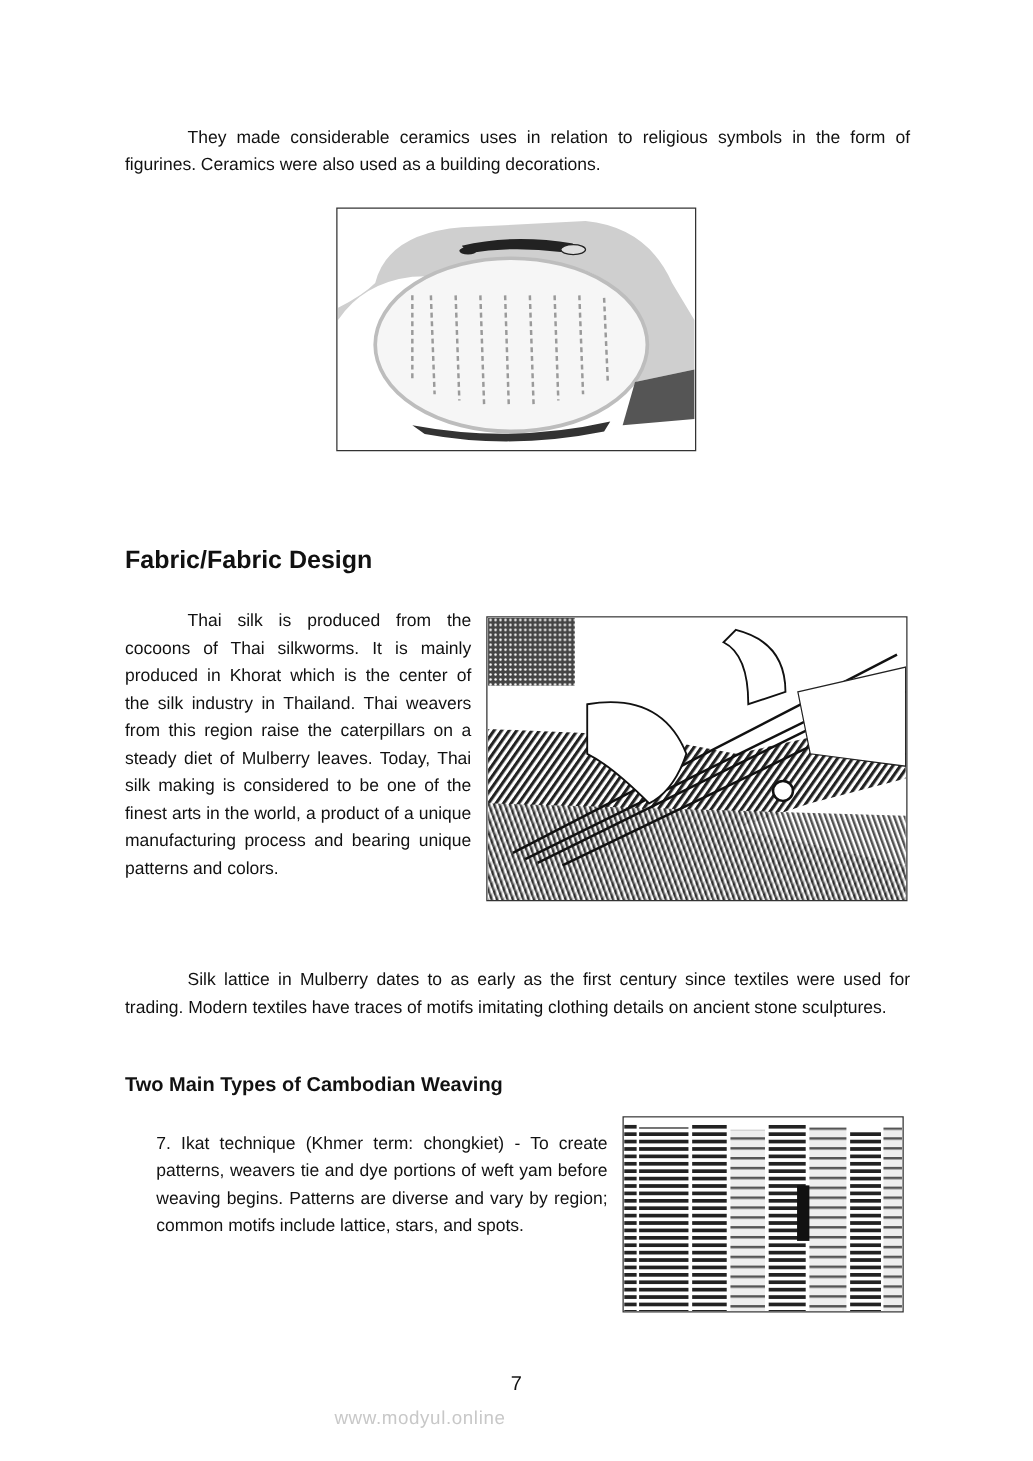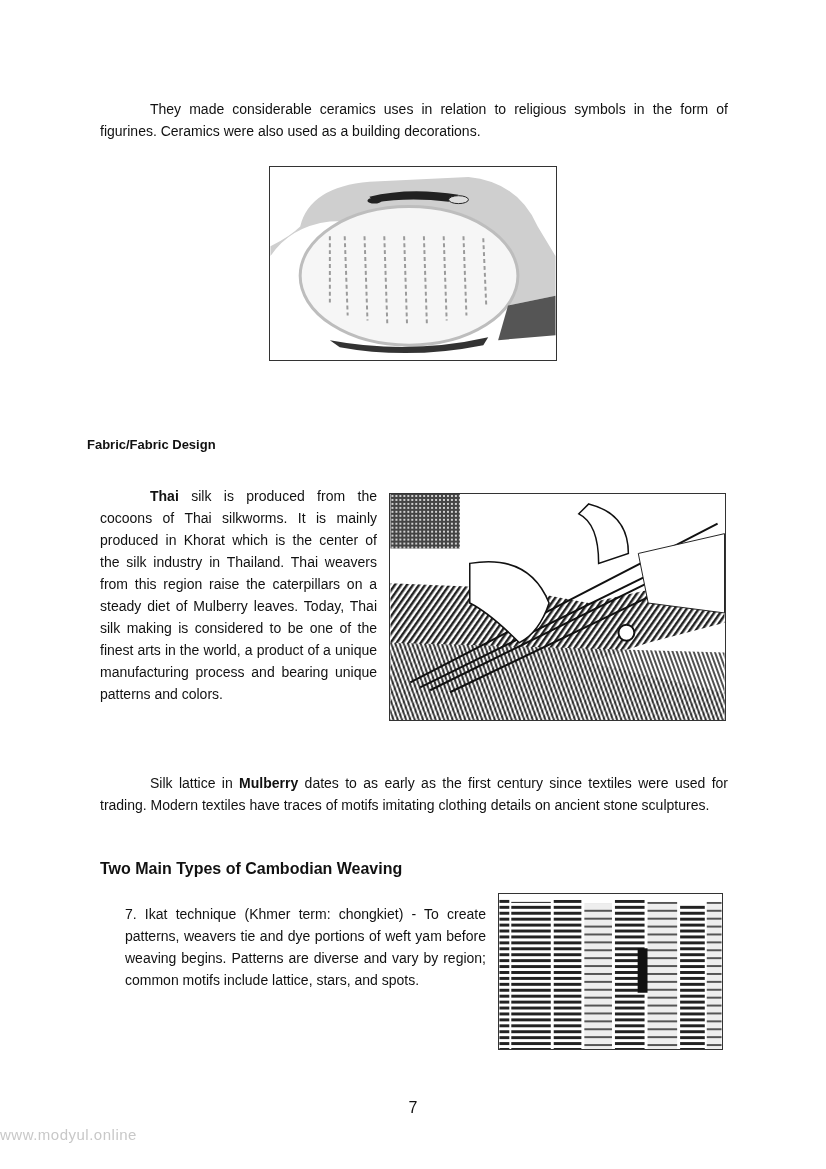--- a/index.html
+++ b/index.html
@@ -3,34 +3,34 @@
   <meta charset="utf-8">
   <style>
     html, body { margin: 0; padding: 0; background: #ffffff; }
     body {
       width: 826px; height: 1169px; position: relative; overflow: hidden;
       font-family: "Liberation Sans", sans-serif; color: #111111;
     }
     .p { position: absolute; font-size: 14px; line-height: 22px; margin: 0; }
     .justify { text-align: justify; text-align-last: left; }
     .indent { text-indent: 50px; }
-    b { font-weight: bold; margin-top: 10px; }
+    b { font-weight: normal; margin-top: 10px; }
     .para1 { left: 100px; top: 98px; width: 628px; }
-    .heading { position: absolute; left: 87px; top: 437px; font-size: 13px; font-weight: bold; margin: 0; }
+    .heading { position: absolute; left: 100px; top: 437px; font-size: 20px; font-weight: bold; margin: 0; }
     .thai { left: 100px; top: 485px; width: 277px; }
     .camb { left: 100px; top: 772px; width: 628px; }
     .subhead { position: absolute; left: 100px; top: 860px; font-size: 16px; font-weight: bold; margin: 0; }
     .ikat { left: 125px; top: 903px; width: 361px; }
     .fig { position: absolute; border: 1.5px solid #333; box-sizing: border-box; background: #fff; overflow: hidden; }
     .fig svg { display: block; width: 100%; height: 100%; }
     .fig-ceramic { left: 269px; top: 166px; width: 288px; height: 195px; }
     .fig-loom { left: 389px; top: 493px; width: 337px; height: 228px; }
     .fig-textile { left: 498px; top: 893px; width: 225px; height: 157px; }
     .pagenum { position: absolute; left: 0; width: 826px; top: 1099px; text-align: center; font-size: 16px; color: #111; }
-    .watermark { position: absolute; left: 0; width: 672px; top: 1126px; text-align: left; font-size: 15px; color: #c8c8c8; letter-spacing: 0.5px; }
+    .watermark { position: absolute; left: 0; width: 672px; top: 1126px; text-align: center; font-size: 15px; color: #c8c8c8; letter-spacing: 0.5px; }
   </style>
 </head>
 <body>
 
 <p class="p justify indent para1">They made considerable ceramics uses in relation to religious symbols in the form of figurines. Ceramics were also used as a building decorations.</p>
 
 <div class="fig fig-ceramic">
   <svg viewBox="0 0 288 195">
     <rect width="288" height="195" fill="#fff"></rect>
     <path d="M0 80 Q20 70 30 60 Q40 20 100 15 L200 10 Q250 15 270 60 L288 90 L288 130 L240 140 Q250 70 200 50 L60 55 Q20 60 0 90Z" fill="#cfcfcf"></path>

